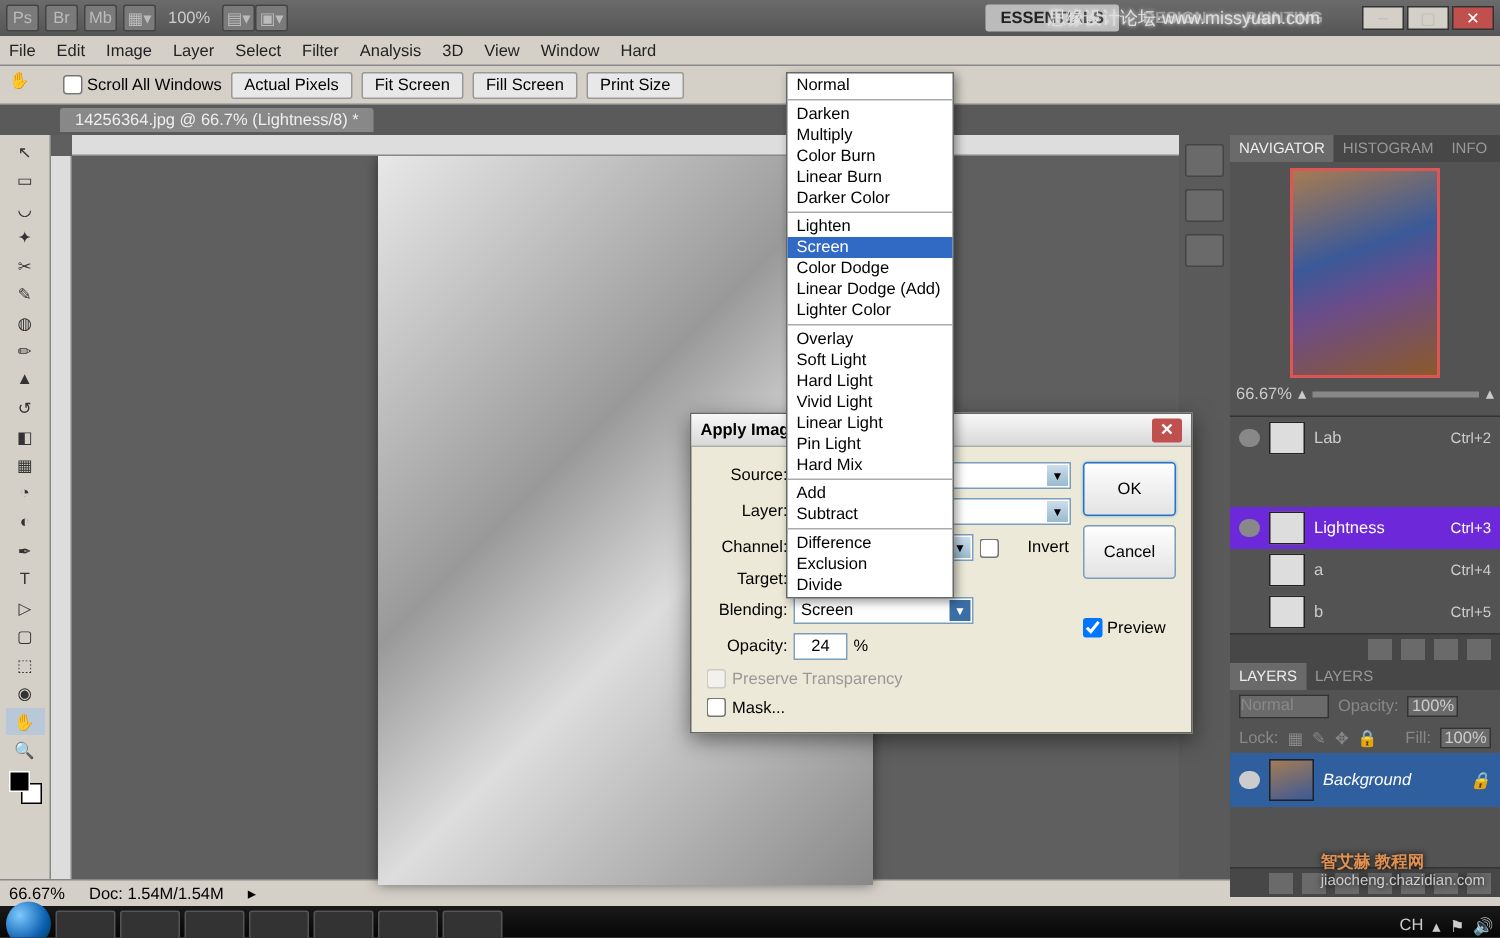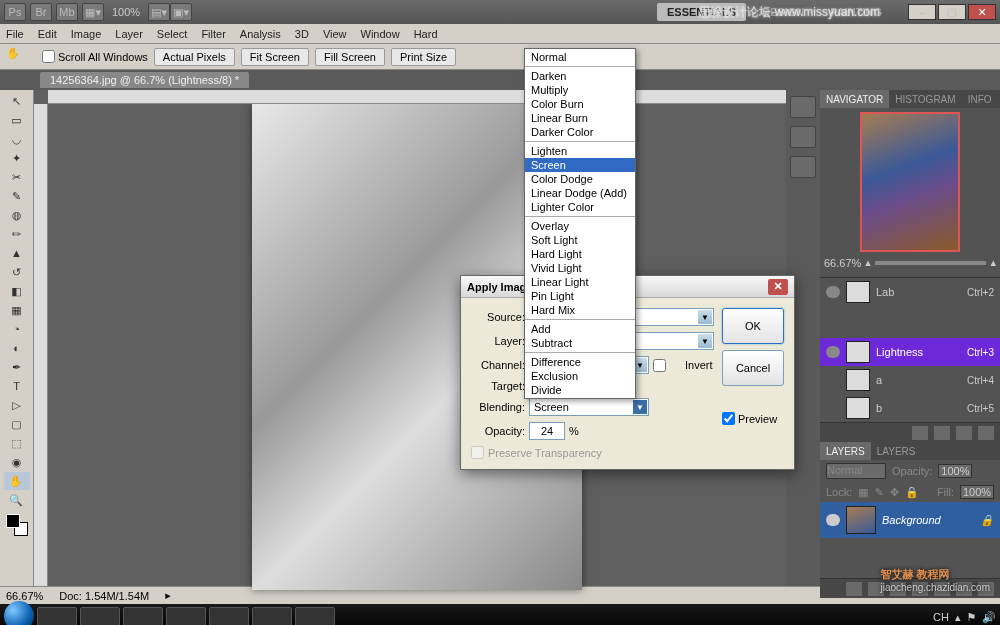--- a/index.html
+++ b/index.html
@@ -353,20 +353,24 @@
           </div>
         </div>
       <div class="dlg-row">
           <label>Opacity:</label>
           <input class="num" value="24" style="">
           <span>%</span>
         </div>
       <label class="dlg-row" style="color:#999">
           <input type="checkbox" disabled="" style="">
           <span>Preserve Transparency</span>
+        </label>
+      <label class="dlg-row">
+          <input type="checkbox" style="">
+          <span>Mask...</span>
         </label>
     </div>
     <div class="dlg-btns">
       <button class="ok">OK</button>
       <button>Cancel</button>
       <label class="prev">
           <input type="checkbox" checked="" style="">
           <span>Preview</span>
         </label>
     </div>

